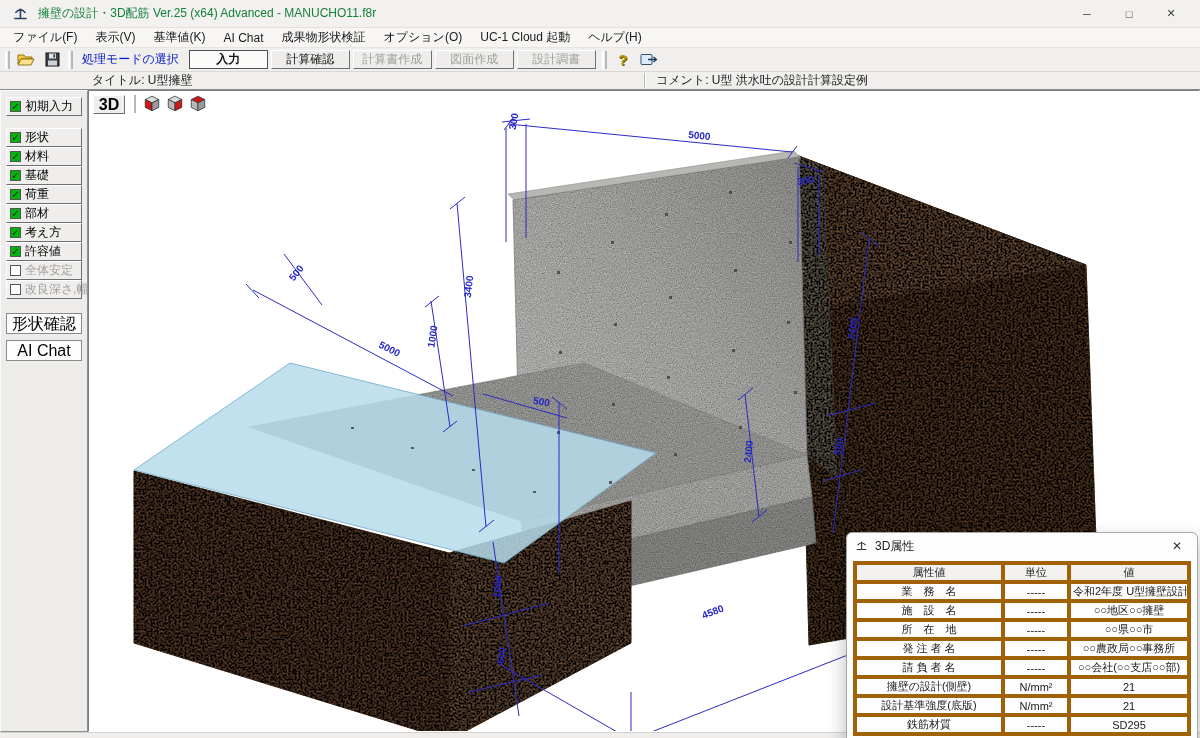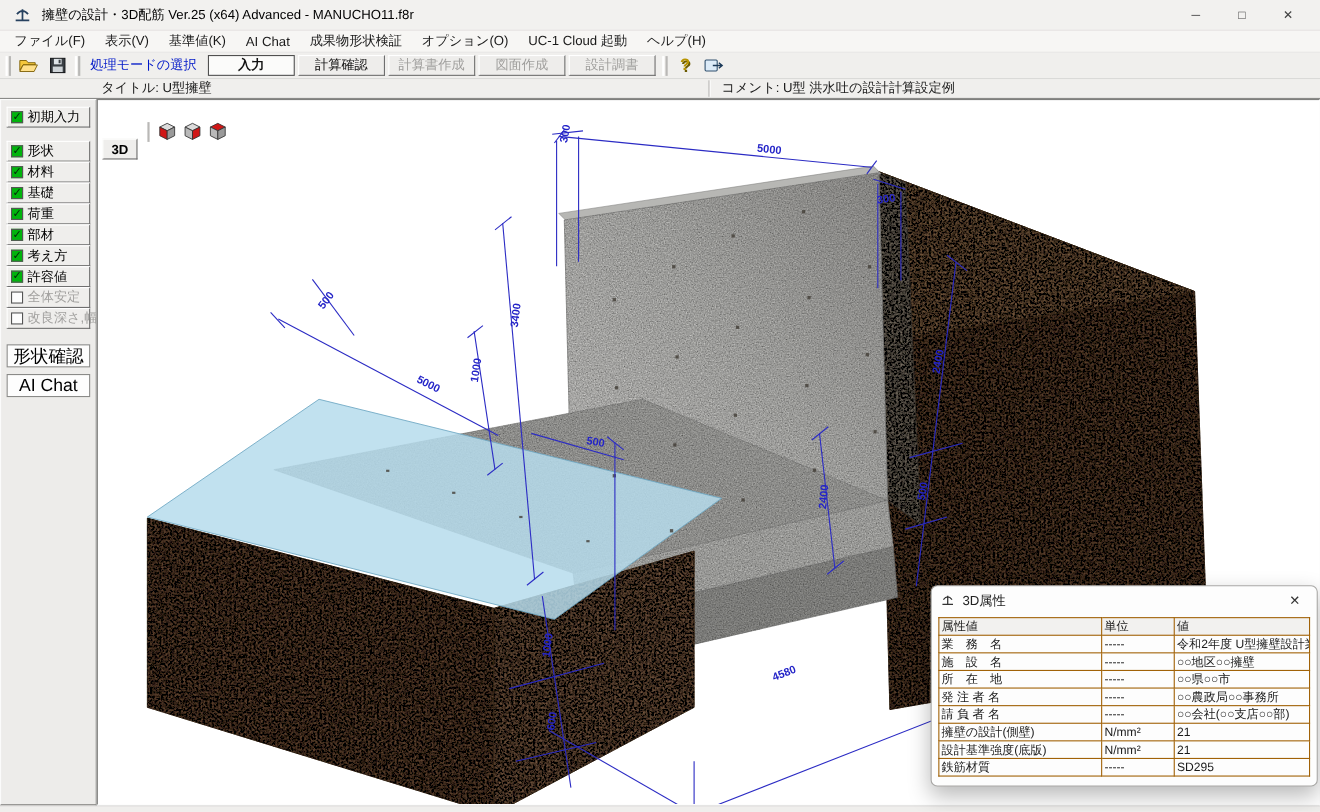--- a/index.html
+++ b/index.html
@@ -4,21 +4,21 @@
 <style>
   * { margin:0; padding:0; box-sizing:border-box; }
   html,body { width:1200px; height:738px; overflow:hidden;
     font-family:"Liberation Sans","DejaVu Sans",sans-serif; font-size:12px; color:#1a1a1a;
     background:#f0efed; }
 
   
   .titlebar { height:28px; background:#f2f1ef; display:flex; align-items:center;
     padding:0 8px; border-bottom:1px solid #e3e2e0; }
   .titlebar .app-icon { width:18px; height:18px; margin:0 8px 0 4px; }
-  .titlebar .title-text { font-size:12px; color:#000000; }
+  .titlebar .title-text { font-size:12px; color:#15803d; }
   .win-controls { margin-left:auto; display:flex; }
   .win-btn { width:42px; height:26px; display:flex; align-items:center; justify-content:center;
     font-size:11px; color:#444; }
 
   .menubar { height:20px; background:#f7f6f4; display:flex; align-items:center; padding-left:4px;
     border-bottom:1px solid #e6e5e3; }
   .menu-item { padding:2px 9px; cursor:default; }
 
   
   .toolbar { height:24px; background:#f0efed; display:flex; align-items:center; padding:1px 2px;
@@ -57,37 +57,37 @@
   .cb.un { background:#fdfdfd; }
   .side-lab { flex:1; text-align:left; white-space:nowrap; }
   .side-actions { margin-top:14px; display:flex; flex-direction:column; gap:6px; }
   .action-btn { width:76px; height:21px; background:#fdfdfd; border:1px solid #8a8a88;
     font-size:16px; font-family:inherit; }
 
   .canvas { flex:1; position:relative; background:#ffffff;
     border:1px solid; border-color:#7f7f7d #fdfdfd #fdfdfd #7f7f7d; }
   .view-controls { position:absolute; top:3px; left:4px; display:flex; align-items:center; gap:3px; z-index:5; }
   .btn-3d { width:32px; height:19px; background:#efeeec; border:1px solid;
-    border-color:#ffffff #6f6f6f #6f6f6f #ffffff; font-weight:bold; font-size:12px; font-family:inherit;margin-top:32px; }
+    border-color:#ffffff #6f6f6f #6f6f6f #ffffff; font-weight:bold; font-size:16px; font-family:inherit; }
   .cube-btn { width:20px; height:20px; background:transparent; border:none; padding:1px; }
 
   .scene { position:absolute; left:0; top:0; }
   .dim-label { font-size:10px; font-weight:bold; fill:#2424c8; text-anchor:middle; }
 
   
   .attr-panel { position:absolute; left:757px; top:441px; width:352px;
     background:#fdfdfd; border:1px solid #a9a8a6; border-radius:6px;
     box-shadow:0 8px 20px rgba(0,0,0,.28); z-index:10; }
   .attr-title { height:26px; display:flex; align-items:center; padding:0 8px; }
   .attr-title .p-icon { width:14px; height:14px; margin-right:6px; }
   .attr-title .p-text { font-size:12px; color:#222; }
   .attr-close { margin-left:auto; width:24px; text-align:center; font-size:12px; color:#333; }
   .attr-body { padding:2px 6px 8px 6px; }
   table.attr { width:100%; border-collapse:collapse; table-layout:fixed; }
-  table.attr th, table.attr td { border:1px solid #a16207; font-size:11px; text-align:left;
+  table.attr th, table.attr td { border:4px solid #a16207; font-size:11px; text-align:center;
     height:15px; padding:0 2px; overflow:hidden; white-space:nowrap; }
   table.attr th { background:#f2f1ef; font-weight:normal; height:16px; }
   table.attr col.c0 { width:148px; } table.attr col.c1 { width:66px; }
   table.attr td.focused { outline:1px dotted #333; outline-offset:-2px; }
 
   
   .statusbar { height:12px; background:#efeeec; border-top:1px solid #d3d2d0;
     border-bottom:2px solid #93a7b8; }
 </style>
 </head>

